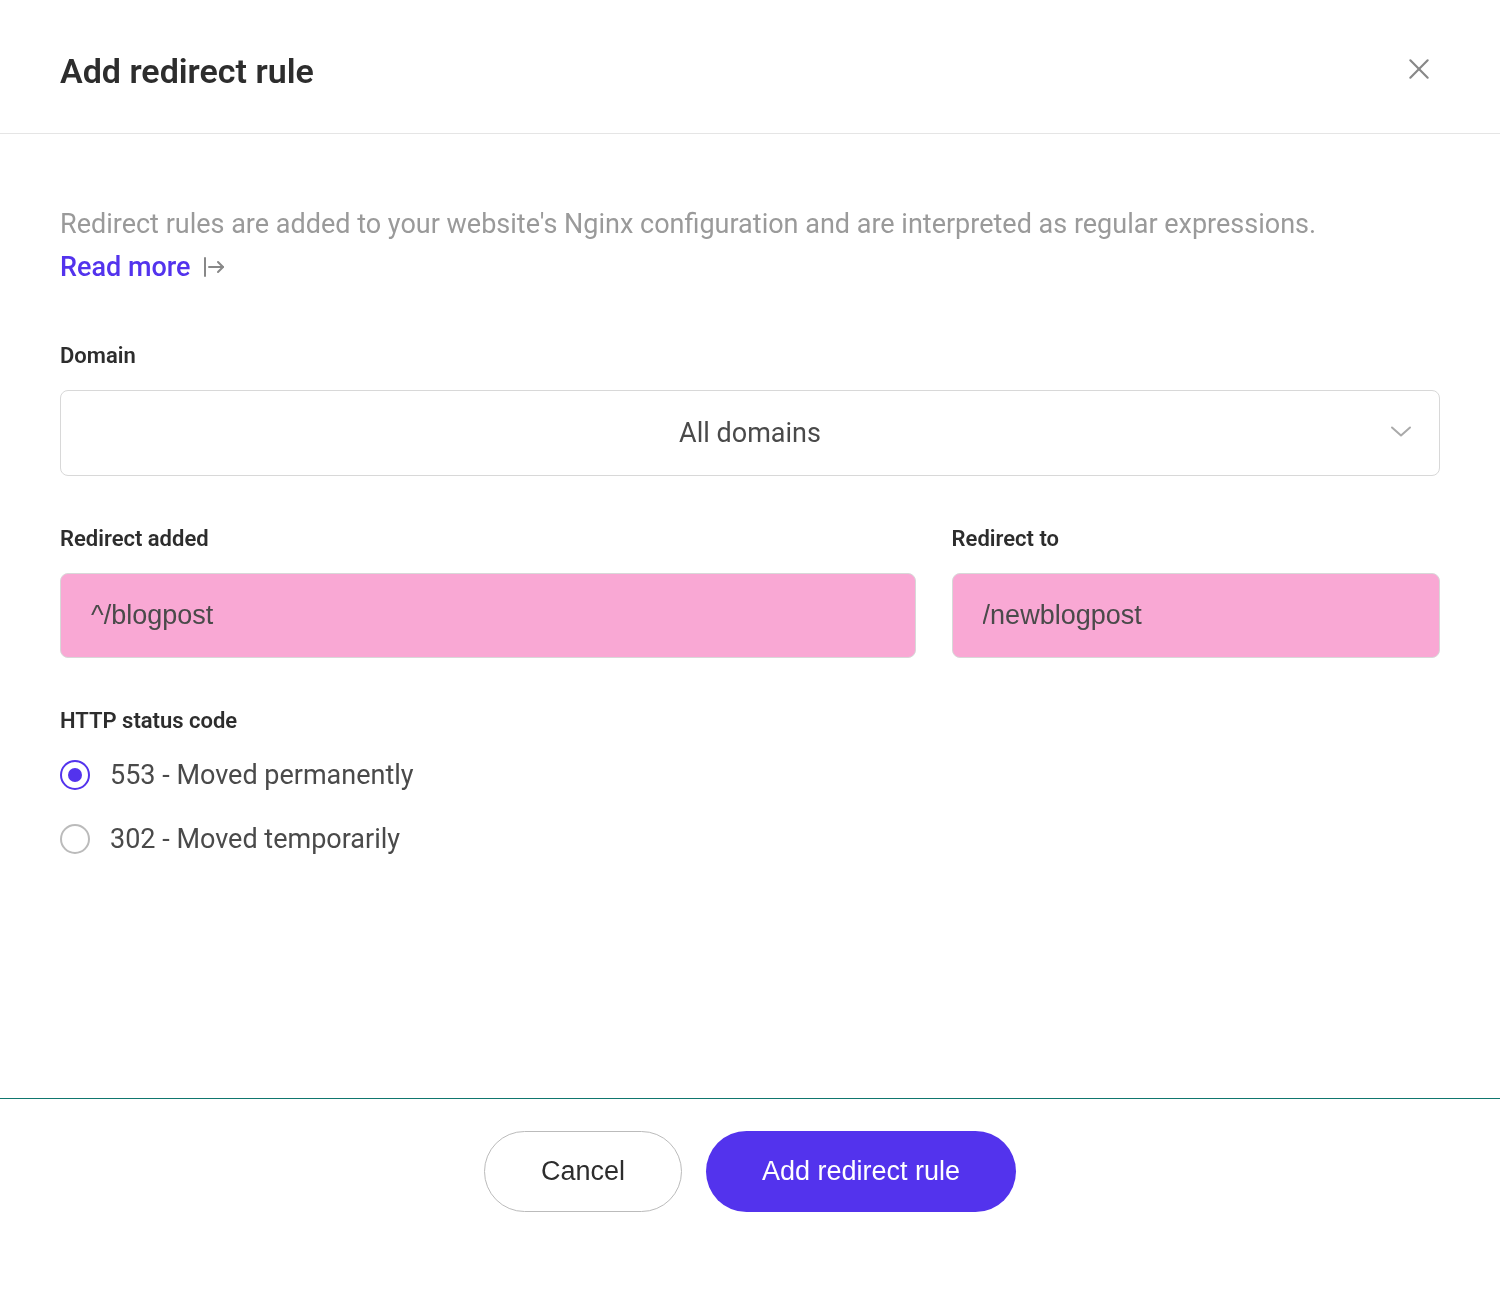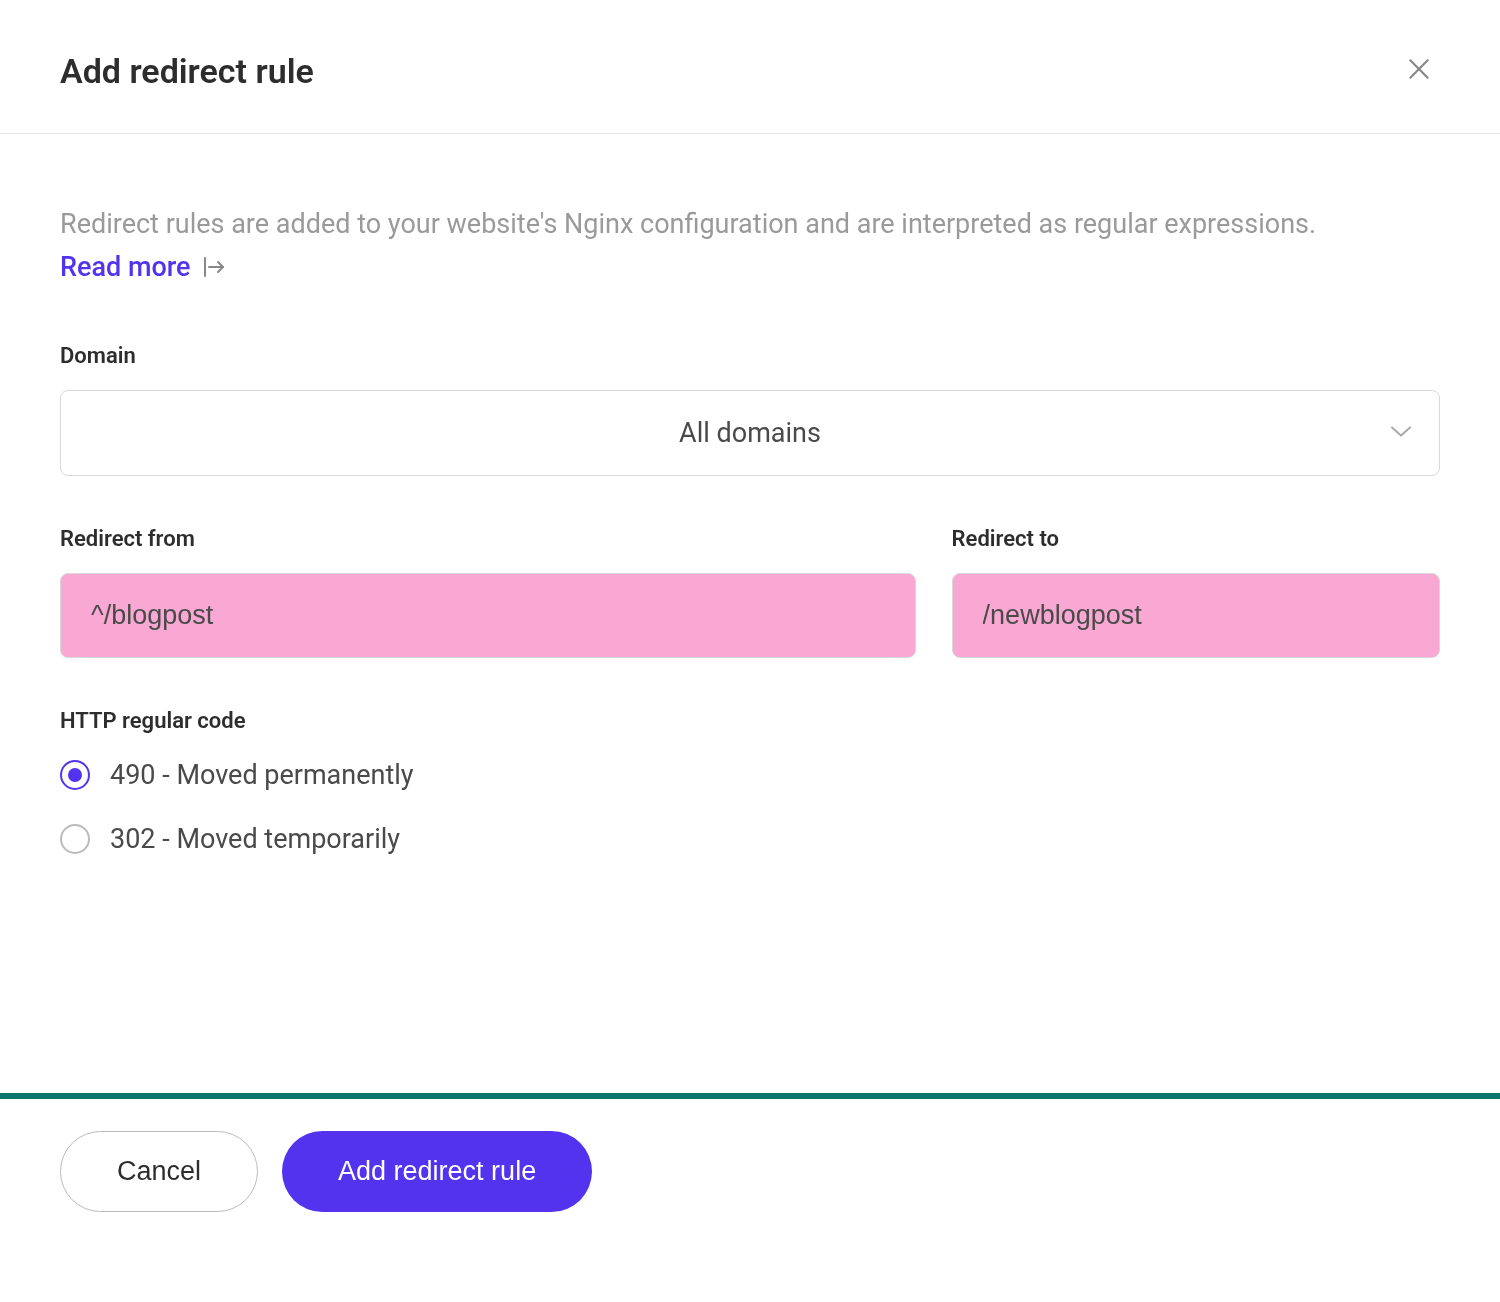--- a/index.html
+++ b/index.html
@@ -161,24 +161,24 @@
       width: 14px;
       height: 14px;
       background: #5333ed;
       border-radius: 50%;
     }
     .radio-label {
       font-size: 27px;
       color: #4a4a4a;
     }
     .modal-footer {
-      border-top: 6px solid #0f766e;
+      border-top: 1px solid #0f766e;
       padding: 32px 60px 90px 60px;
       display: flex;
-      justify-content: flex-start;
+      justify-content: center;
       gap: 24px;
     }
     .btn {
       padding: 24px 56px;
       font-size: 27px;
       font-weight: 500;
       border-radius: 999px;
       cursor: pointer;
       border: none;
     }
@@ -228,37 +228,37 @@
         <span class="select-chevron">
           <svg viewBox="0 0 22 14" fill="none" stroke="currentColor" stroke-width="2" stroke-linecap="round" stroke-linejoin="round">
             <polyline points="2,3 11,11 20,3"></polyline>
           </svg>
         </span>
       </div>
     </div>
 
     <div class="form-row">
       <div class="form-col-left">
-        <label class="form-label">Redirect from</label>
+        <label class="form-label">Redirect added</label>
         <input type="text" class="text-input" value="^/blogpost" style="">
       </div>
       <div class="form-col-right">
         <label class="form-label">Redirect to</label>
         <input type="text" class="text-input" value="/newblogpost" style="">
       </div>
     </div>
 
     <div class="form-group">
-      <label class="form-label">HTTP regular code</label>
+      <label class="form-label">HTTP status code</label>
       <div class="radio-group">
         <div class="radio-option">
           <span class="radio-circle selected">
             <span class="radio-dot"></span>
           </span>
-          <span class="radio-label">490 - Moved permanently</span>
+          <span class="radio-label">553 - Moved permanently</span>
         </div>
         <div class="radio-option">
           <span class="radio-circle"></span>
           <span class="radio-label">302 - Moved temporarily</span>
         </div>
       </div>
     </div>
   </div>
 
   <div class="modal-footer">

